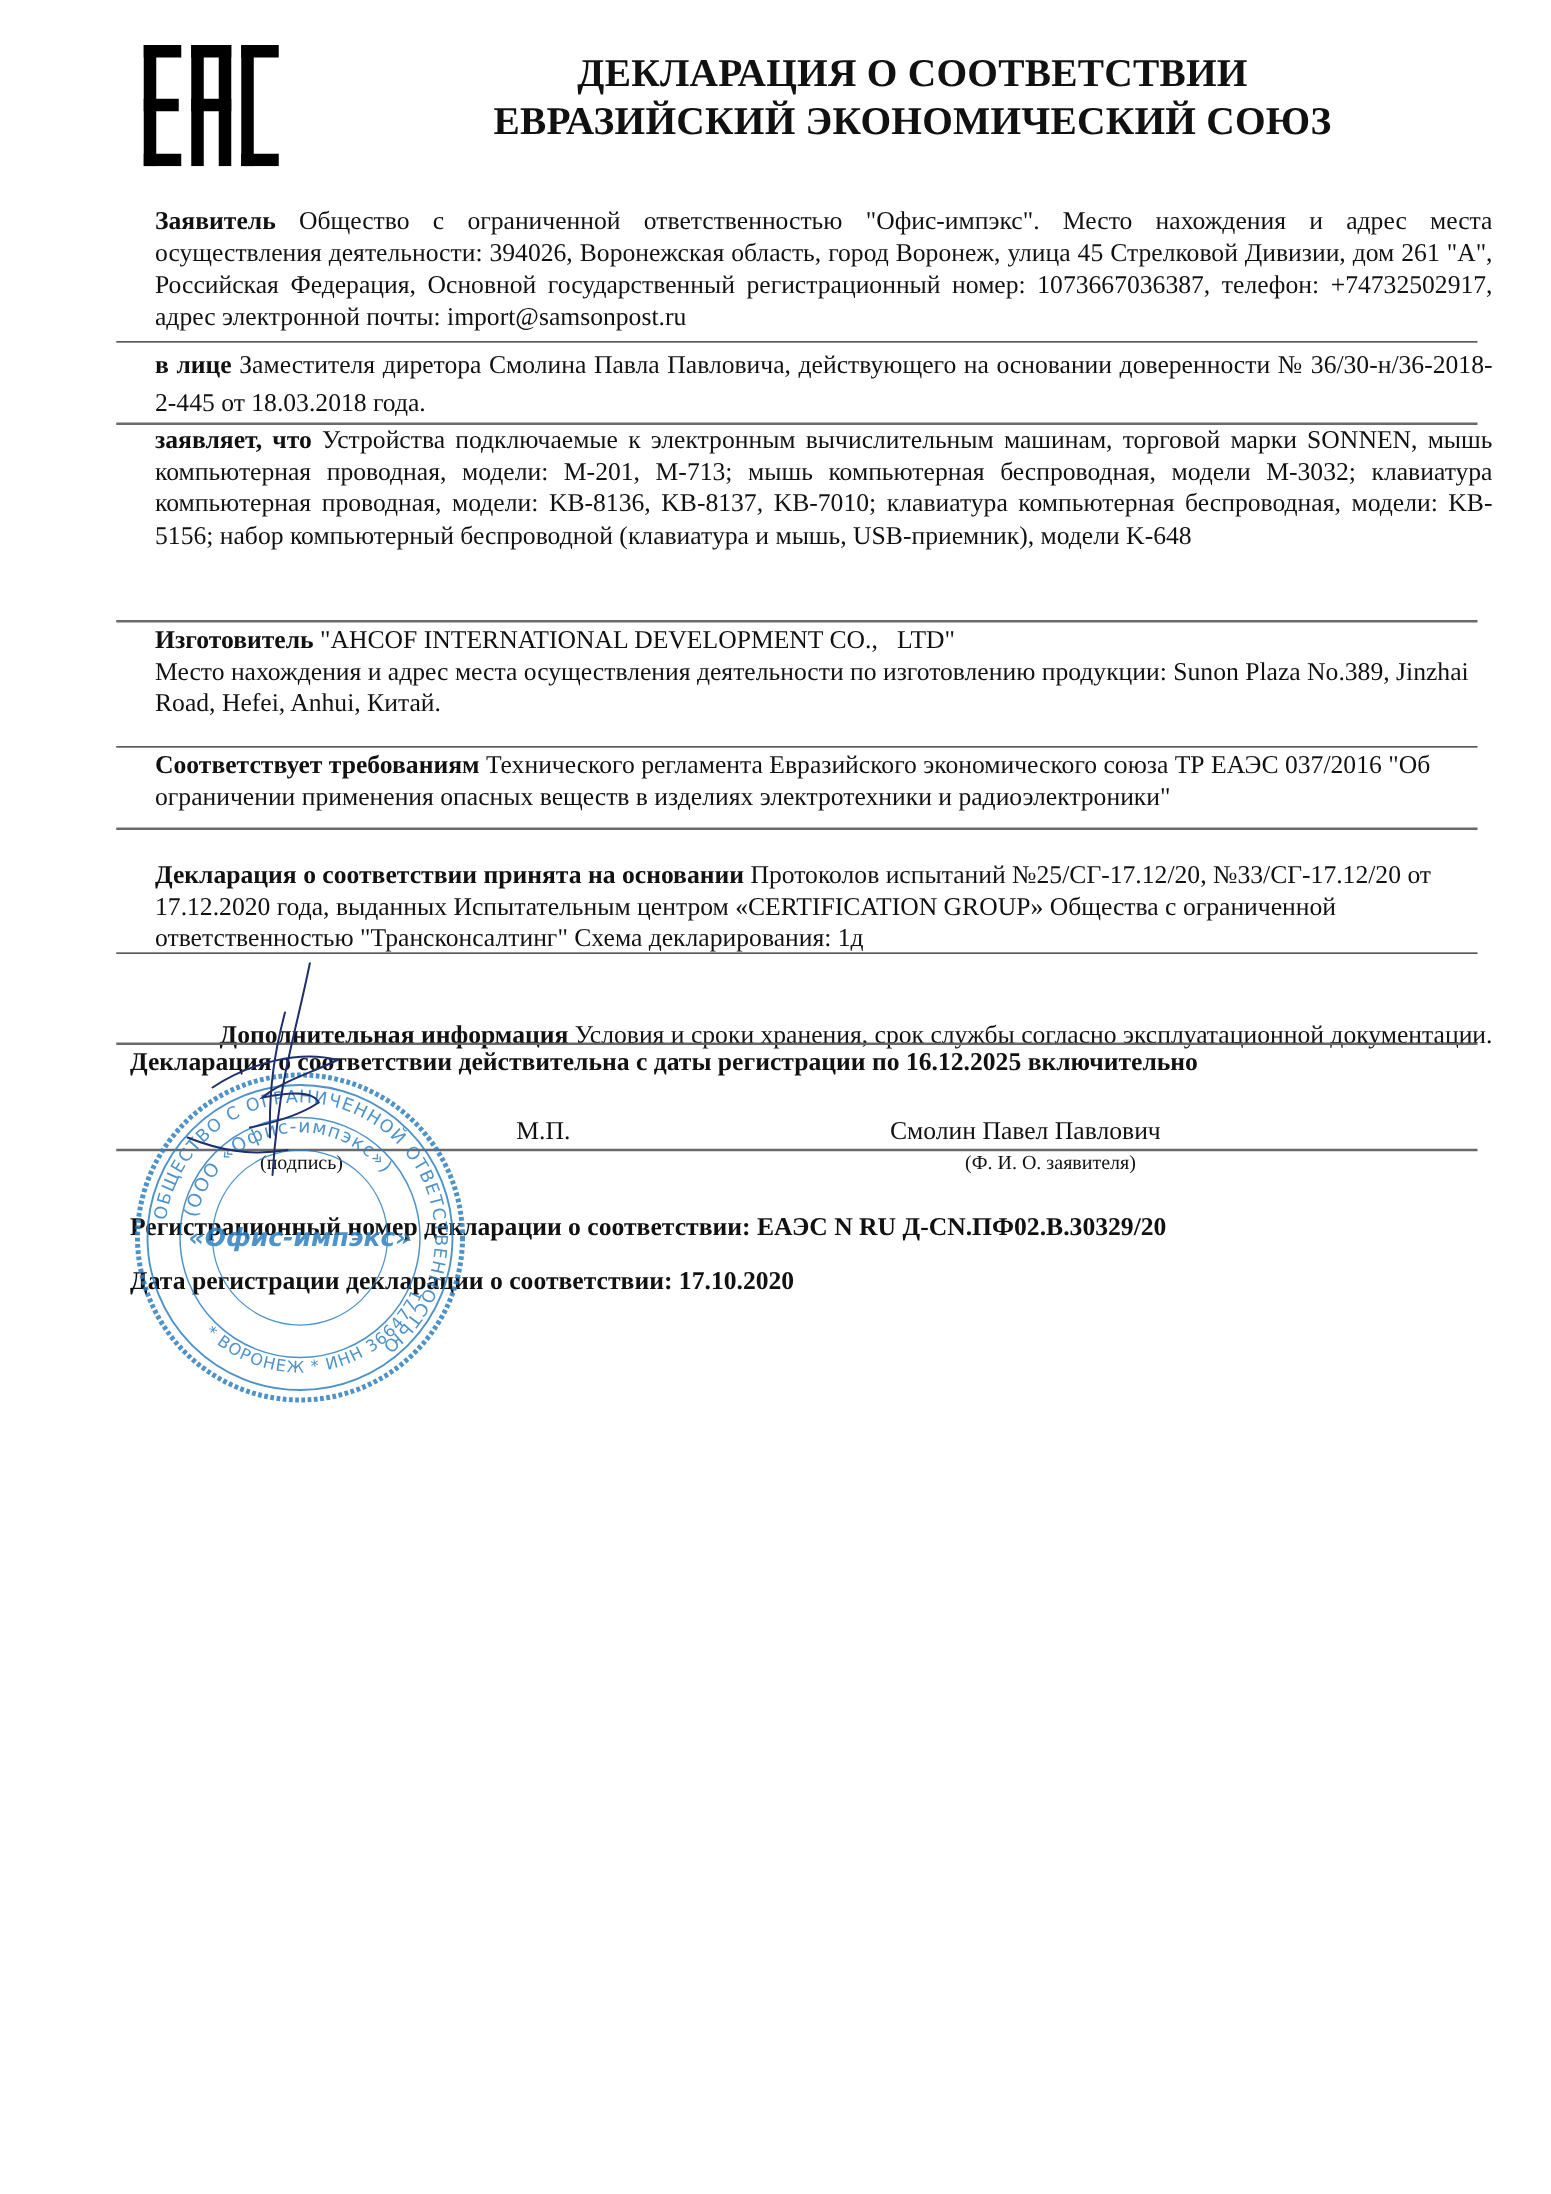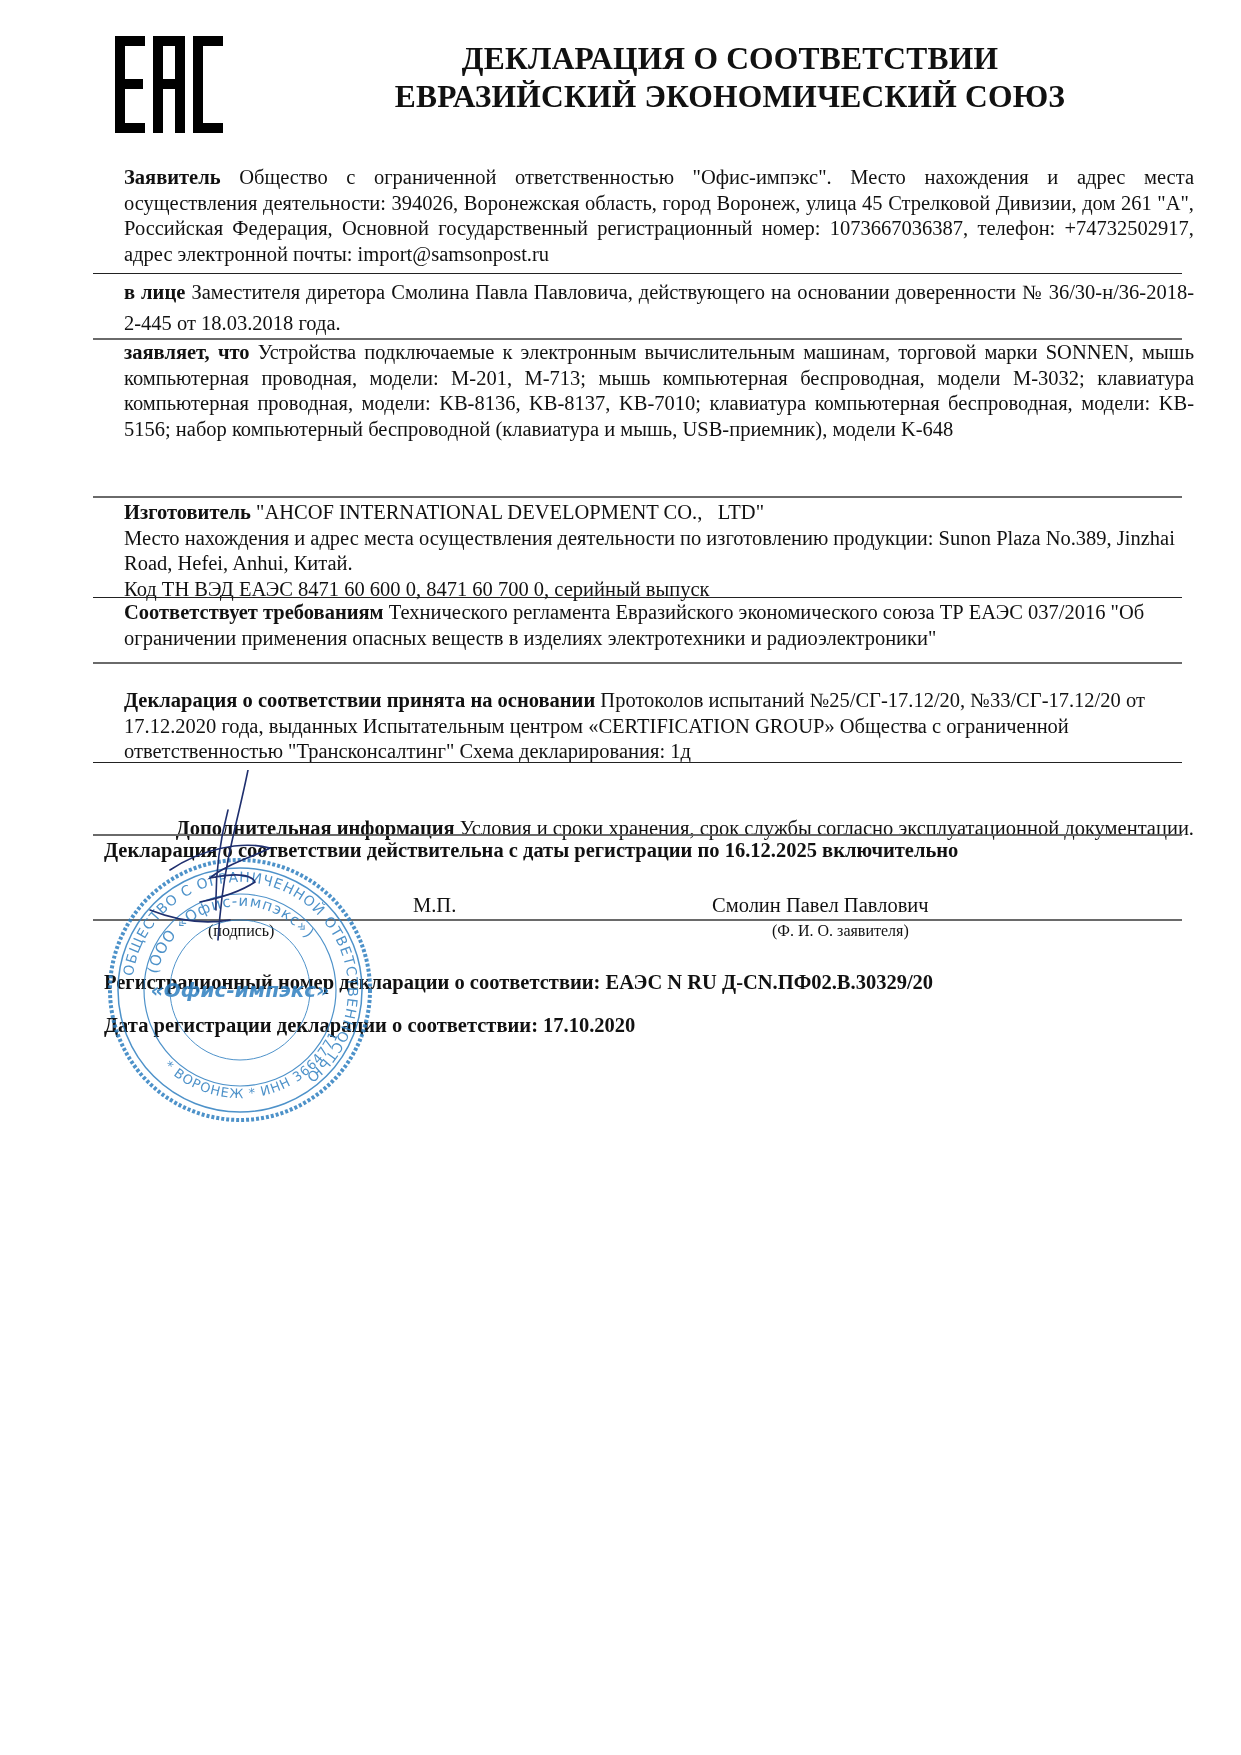--- a/index.html
+++ b/index.html
@@ -62,21 +62,20 @@
 <div class="rule grey" style="top:338px;"></div>
 
 <div class="block" style="top:340px;">
   <b>заявляет, что</b><span> Устройства подключаемые к электронным вычислительным машинам, торговой марки SONNEN, мышь компьютерная проводная, модели: M-201, M-713; мышь компьютерная беспроводная, модели M-3032; клавиатура компьютерная проводная, модели: KB-8136, KB-8137, KB-7010; клавиатура компьютерная беспроводная, модели: KB-5156; набор компьютерный беспроводной (клавиатура и мышь, USB-приемник), модели K-648</span>
 </div>
 <div class="rule grey" style="top:496px;"></div>
 
 <div class="block" style="top:500px; text-align:left;">
   <div><b>Изготовитель</b><span style="white-space:pre;"> "AHCOF INTERNATIONAL DEVELOPMENT CO.,   LTD"</span></div>
   <div>Место нахождения и адрес места осуществления деятельности по изготовлению продукции: Sunon Plaza No.389, Jinzhai Road, Hefei, Anhui, Китай.</div>
-  <div>Код ТН ВЭД ЕАЭС 8471 60 600 0, 8471 60 700 0, серийный выпуск</div>
 </div>
 <div class="rule" style="top:597px;"></div>
 
 <div class="block" style="top:600px; text-align:left;">
   <b>Соответствует требованиям</b><span> Технического регламента Евразийского экономического союза ТР ЕАЭС 037/2016 "Об ограничении применения опасных веществ в изделиях электротехники и радиоэлектроники"</span>
 </div>
 <div class="rule grey" style="top:662px;"></div>
 
 <div class="block" style="top:688px; text-align:left;">
   <b>Декларация о соответствии принята на основании</b><span> Протоколов испытаний №25/СГ-17.12/20, №33/СГ-17.12/20 от 17.12.2020 года, выданных Испытательным центром «CERTIFICATION GROUP» Общества с ограниченной ответственностью "Трансконсалтинг" Схема декларирования: 1д</span>

